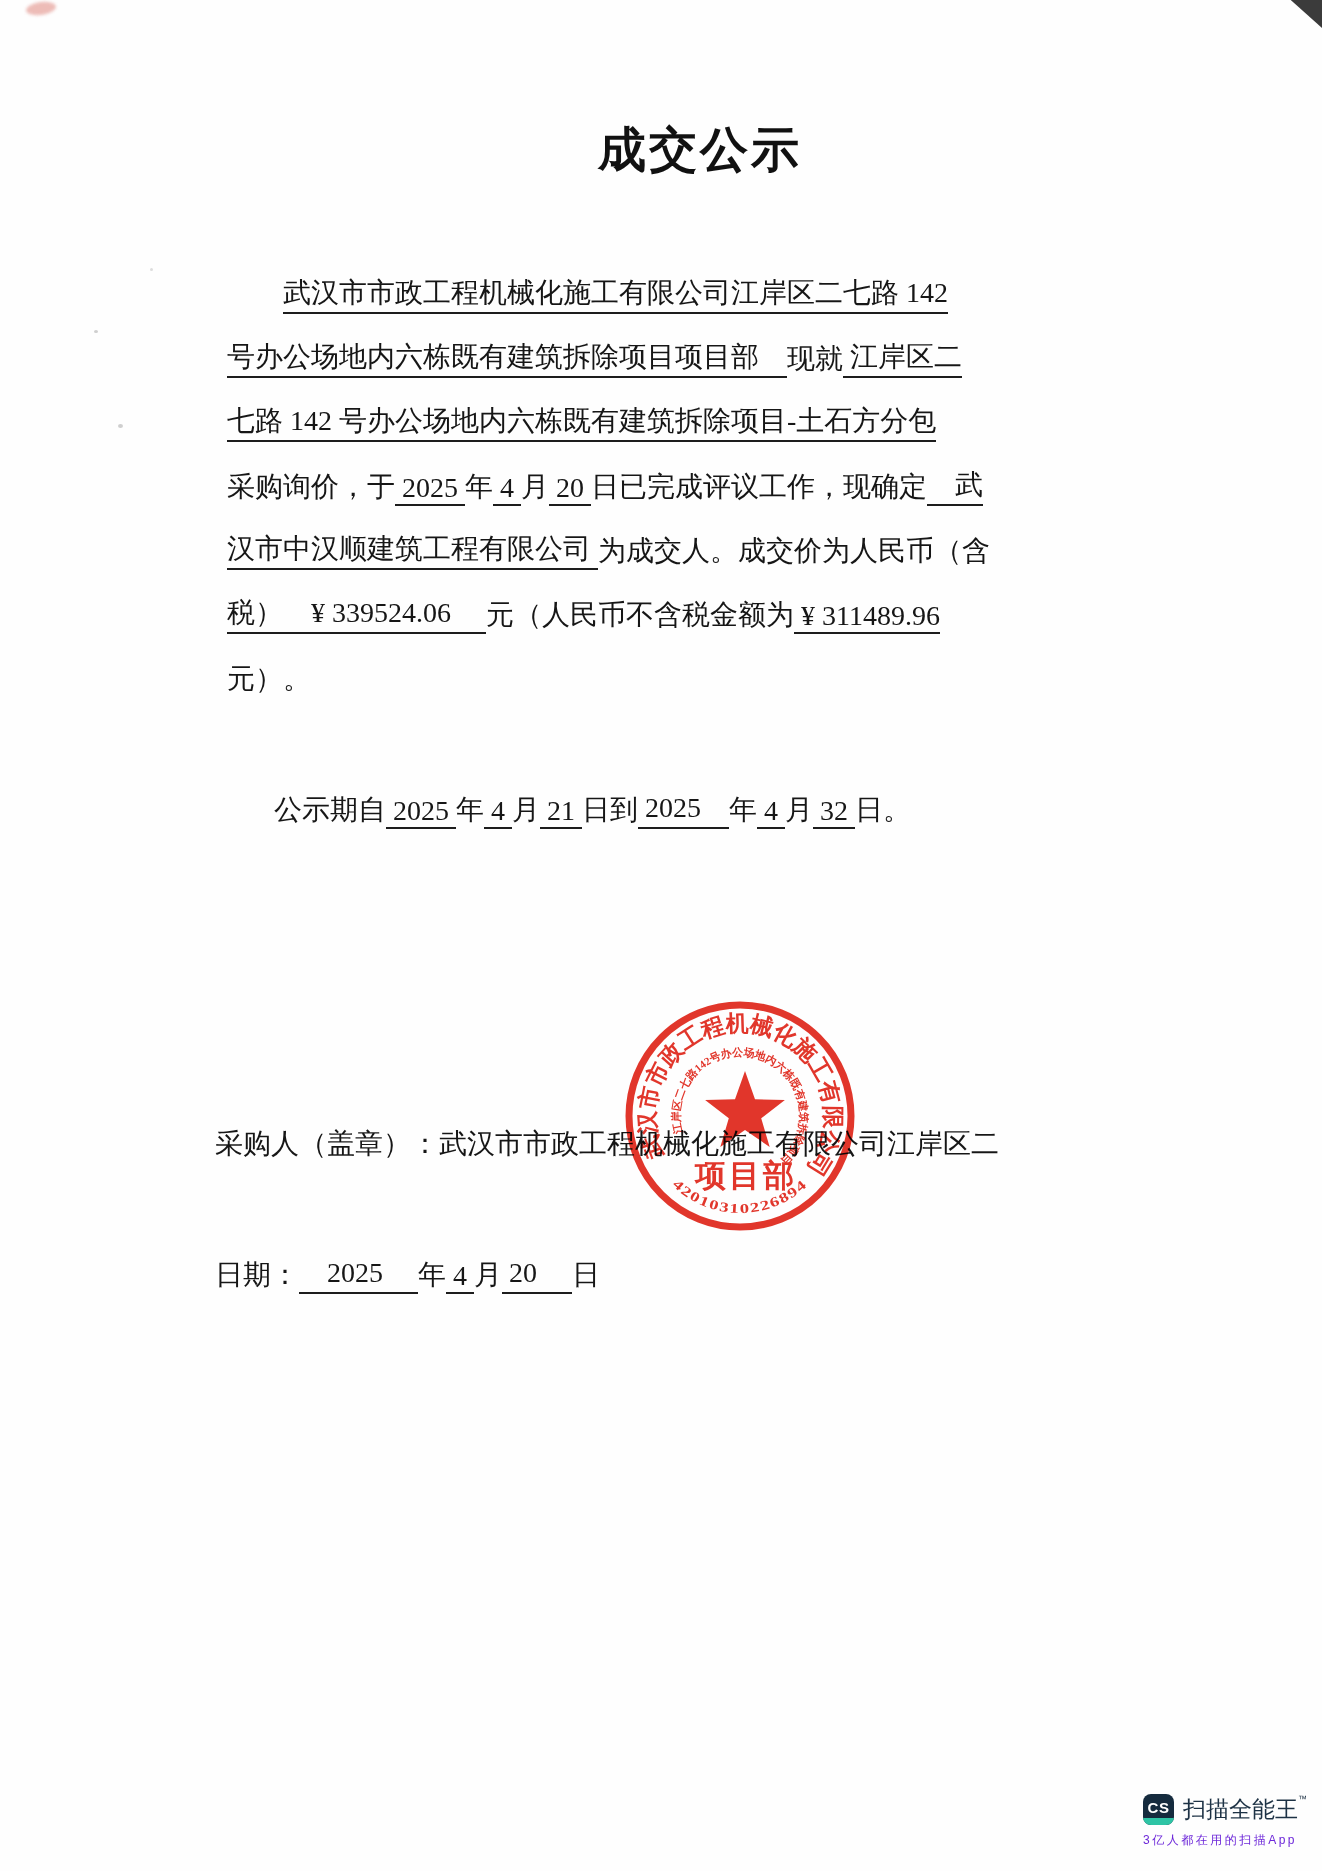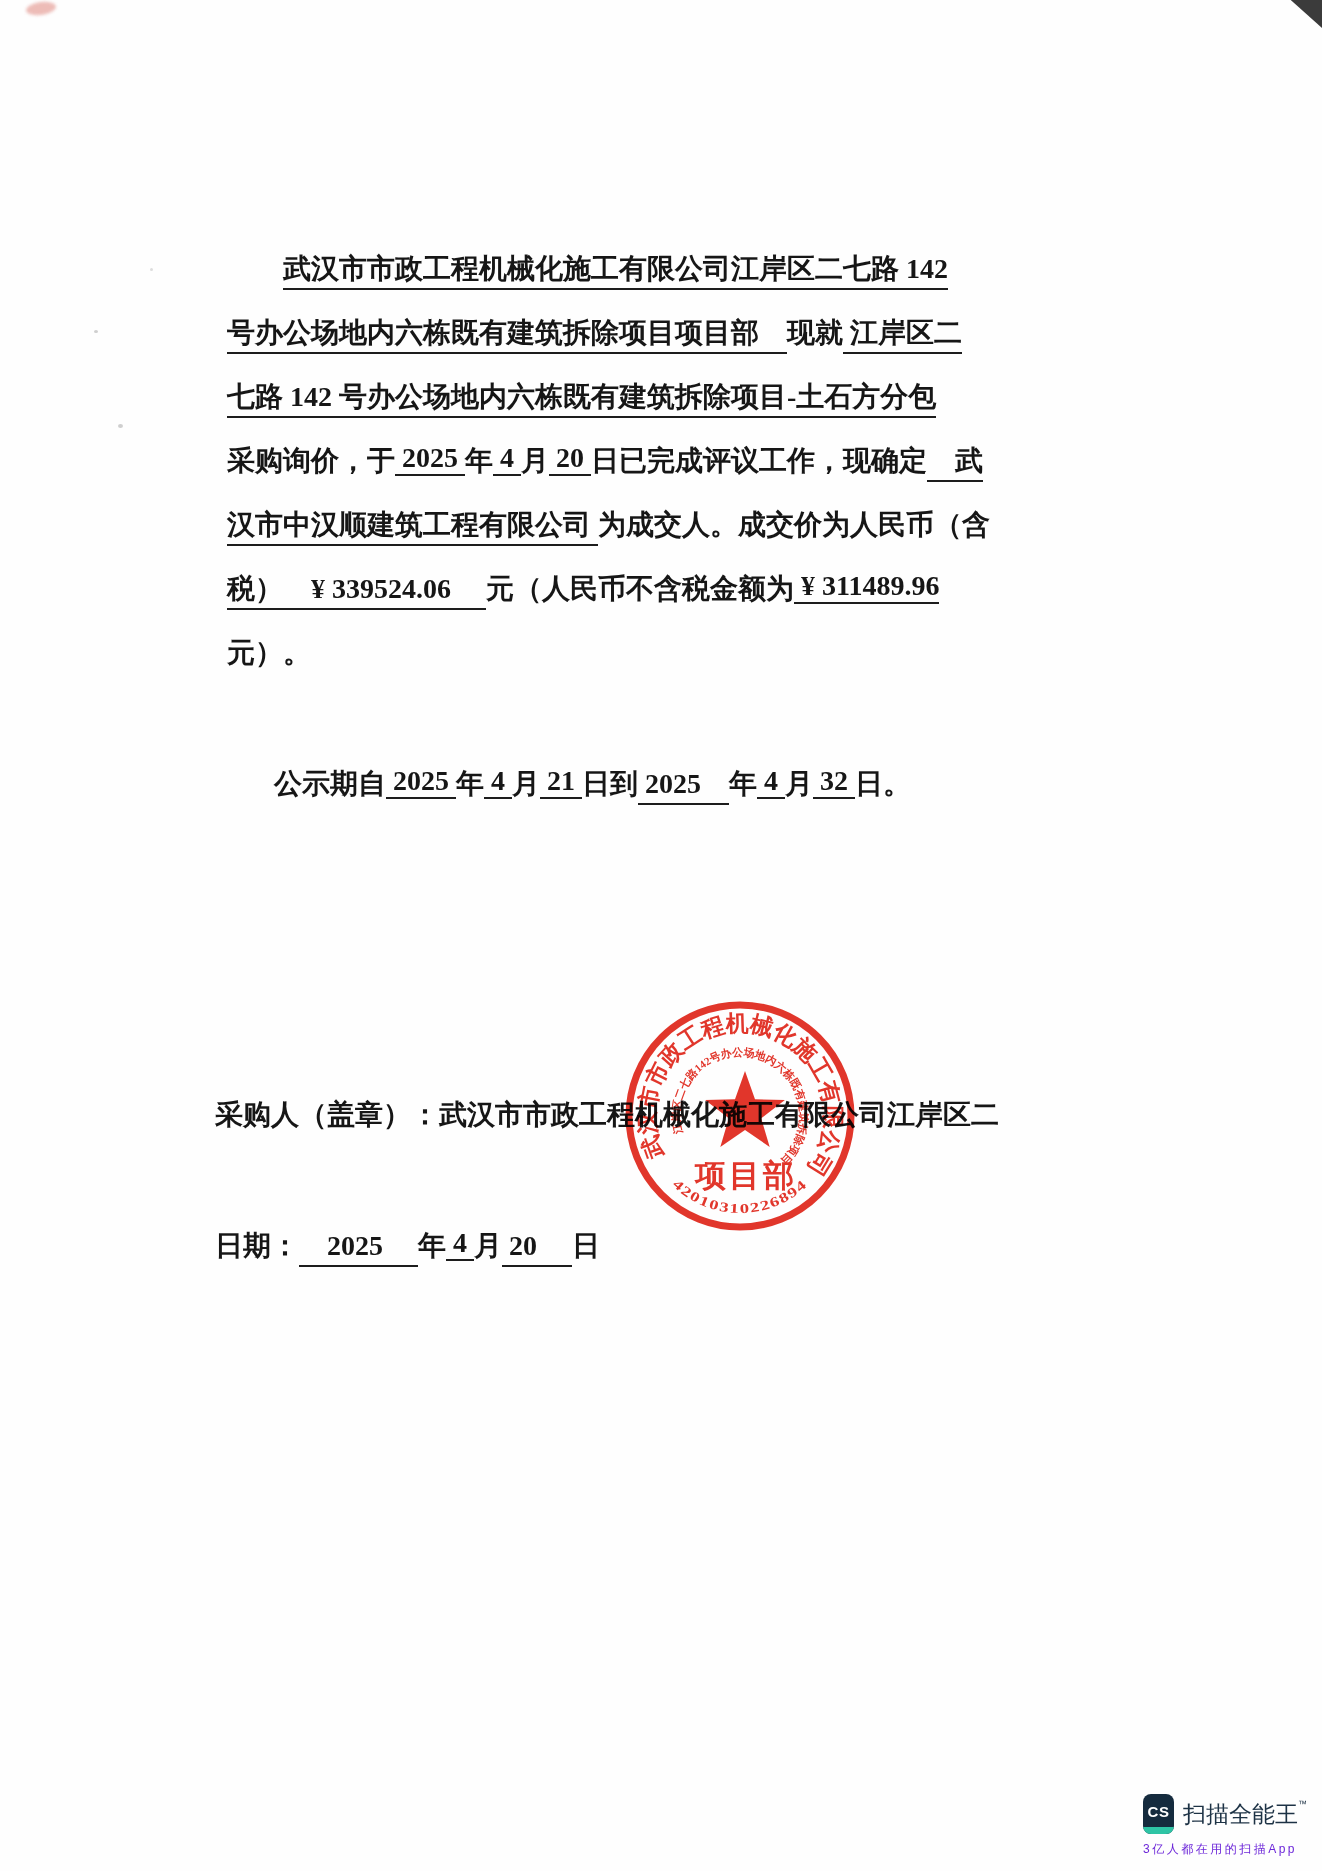--- a/index.html
+++ b/index.html
@@ -18,56 +18,57 @@
   .sp2 { left:94px; top:330px; width:4px; height:3px; }
   .sp3 { left:150px; top:268px; width:3px; height:3px; opacity:.7; }
 
   .title {
     position:absolute; left:598px; top:118px; margin:0;
     font-size:48px; font-weight:700; letter-spacing:3px; color:#111;
   }
   .para { position:absolute; white-space:pre; font-size:28px; color:#161616; }
   .para1 { left:227px; top:250px; width:790px; }
   .publicity { left:218px; top:765px; width:790px; }
-  .tline { height:64px; display:flex; align-items:flex-start; white-space:pre;font-weight:bold; }
+  .tline { height:64px; display:flex; align-items:flex-end; white-space:pre; }
   .sig .tline { height:67px; }
   .u { border-bottom:2px solid #1d1d1d; }
 
   .sig { position:absolute; left:215px; top:1032px; font-size:28px; color:#161616; white-space:pre; }
 
   .stamp-wrap { position:absolute; left:615px; top:990px; width:250px; height:250px;
     mix-blend-mode:multiply; opacity:.92; }
   .stamp-wrap text { font-family:"Liberation Serif","DejaVu Serif",serif; font-weight:bold; fill:#e02519; }
   .stamp-center-label { font-size:31px; letter-spacing:3px; }
   .stamp-company { font-size:23px; }
   .stamp-project { font-size:11px; }
   .stamp-serial { font-size:13.5px; letter-spacing:1px; }
 
   .watermark { position:absolute; left:1143px; top:1794px; width:170px;
     font-family:"Liberation Sans","DejaVu Sans",sans-serif; }
   .wm-row { display:flex; align-items:center; gap:9px; }
-  .wm-logo { position:relative; width:31px; height:40px; background:#152b3e; border-radius:8px;
+  .wm-logo { position:relative; width:31px; height:31px; background:#152b3e; border-radius:8px;
     display:flex; align-items:center; justify-content:center; overflow:hidden; flex:0 0 auto; }
   .wm-logo span { color:#fff; font-weight:bold; font-size:15px; letter-spacing:.5px; margin-top:-5px; }
   .wm-logo-band { position:absolute; bottom:0; left:0; width:100%; height:7px; background:#2ec4a5; }
   .wm-name { color:#1d3245; font-size:23px; font-weight:normal; white-space:nowrap; }
   .wm-tm { color:#1d3245; font-size:9px; vertical-align:top; }
   .wm-tagline { margin-top:7px; color:#6d28d9; font-size:12px; letter-spacing:2.5px; white-space:nowrap; }
 </style>
 </head>
 <body>
 
 <div class="page">
 
   <div class="corner-tr"></div>
   <div class="red-smudge"></div>
   <div class="speck sp1"></div>
   <div class="speck sp2"></div>
   <div class="speck sp3"></div>
 
+  <h1 class="title">成交公示</h1>
 
   <div class="para para1"><div class="tline"><span>　　</span><span class="u">武汉市市政工程机械化施工有限公司江岸区二七路 142</span></div><div class="tline"><span class="u">号办公场地内六栋既有建筑拆除项目项目部　</span><span>现就</span><span class="u"> 江岸区二</span></div><div class="tline"><span class="u">七路 142 号办公场地内六栋既有建筑拆除项目-土石方分包</span></div><div class="tline"><span>采购询价，于</span><span class="u"> 2025 </span><span>年</span><span class="u"> 4 </span><span>月</span><span class="u"> 20 </span><span>日已完成评议工作，现确定</span><span class="u">　武</span></div><div class="tline"><span class="u">汉市中汉顺建筑工程有限公司 </span><span>为成交人。成交价为人民币（含</span></div><div class="tline"><span class="u">税）　¥ 339524.06　 </span><span>元（人民币不含税金额为</span><span class="u"> ¥ 311489.96</span></div><div class="tline"><span>元）。</span></div></div>
 
   <div class="para publicity"><div class="tline"><span>　　公示期自</span><span class="u"> 2025 </span><span>年</span><span class="u"> 4 </span><span>月</span><span class="u"> 21 </span><span>日到</span><span class="u"> 2025　</span><span>年</span><span class="u"> 4 </span><span>月</span><span class="u"> 32 </span><span>日。</span></div></div>
 
   <div class="sig">
     <div class="tline">采购人（盖章）：武汉市市政工程机械化施工有限公司江岸区二</div>
     <div><div class="tline"><span>日期：</span><span class="u">　2025　 </span><span>年</span><span class="u"> 4 </span><span>月</span><span class="u"> 20　 </span><span>日</span></div></div>
   </div>
 

